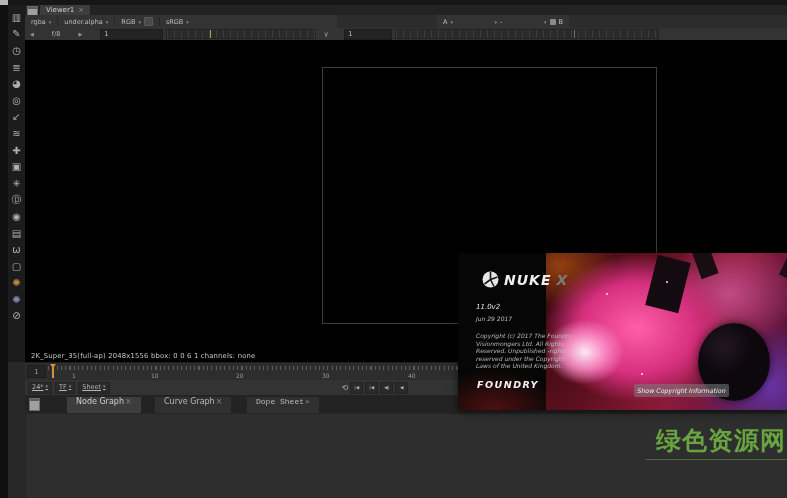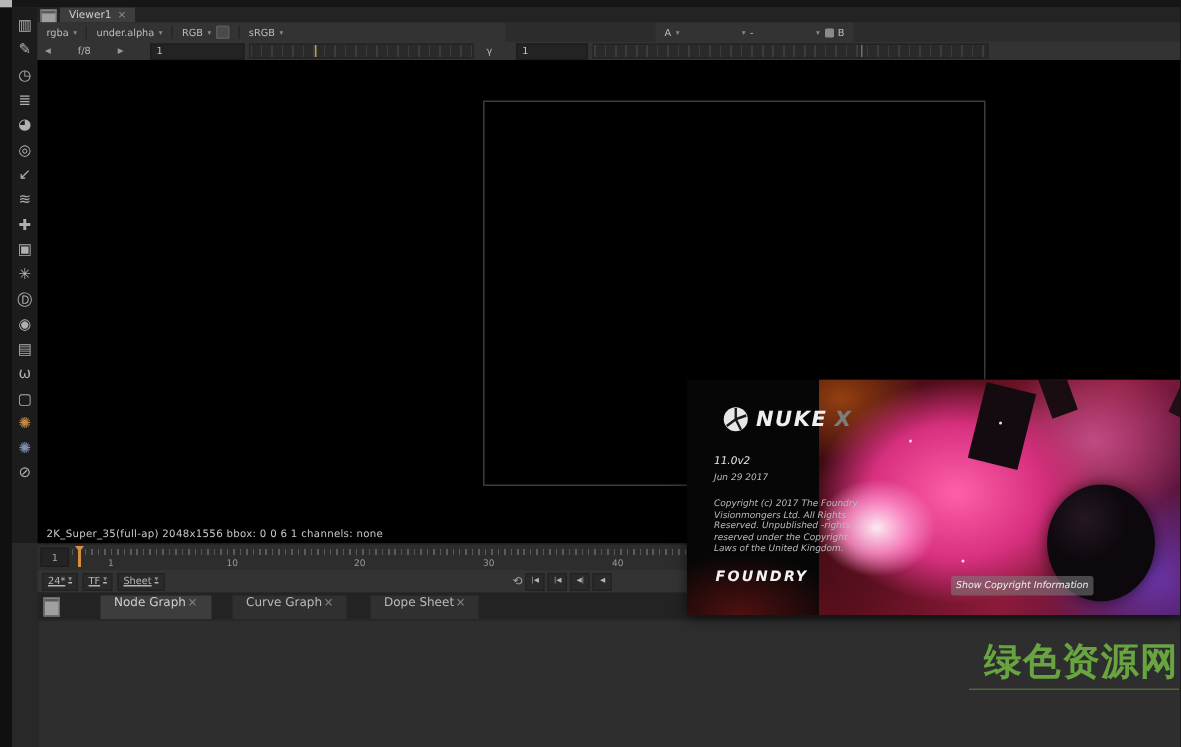--- a/index.html
+++ b/index.html
@@ -274,21 +274,21 @@
         <span class="dock-tab" style="left: 42px; background: rgb(61, 61, 61); color: rgb(205, 205, 205);">
           <span>Node Graph</span>
           <span class="x">×</span>
         </span>
 
         <span class="dock-tab" style="left: 130px;">
           <span>Curve Graph</span>
           <span class="x">×</span>
         </span>
 
-        <span class="dock-tab" style="left: 222px;">
+        <span class="dock-tab" style="left: 222px; font-family: Liberation Mono, monospace;">
           <span>Dope Sheet</span>
           <span class="x">×</span>
         </span>
       </div>
   </div>
   <div class="abs dock-panel-icon"></div>
   <div class="abs nodegraph"></div>
 
   <div class="abs splash">
     <div class="splash-art">

